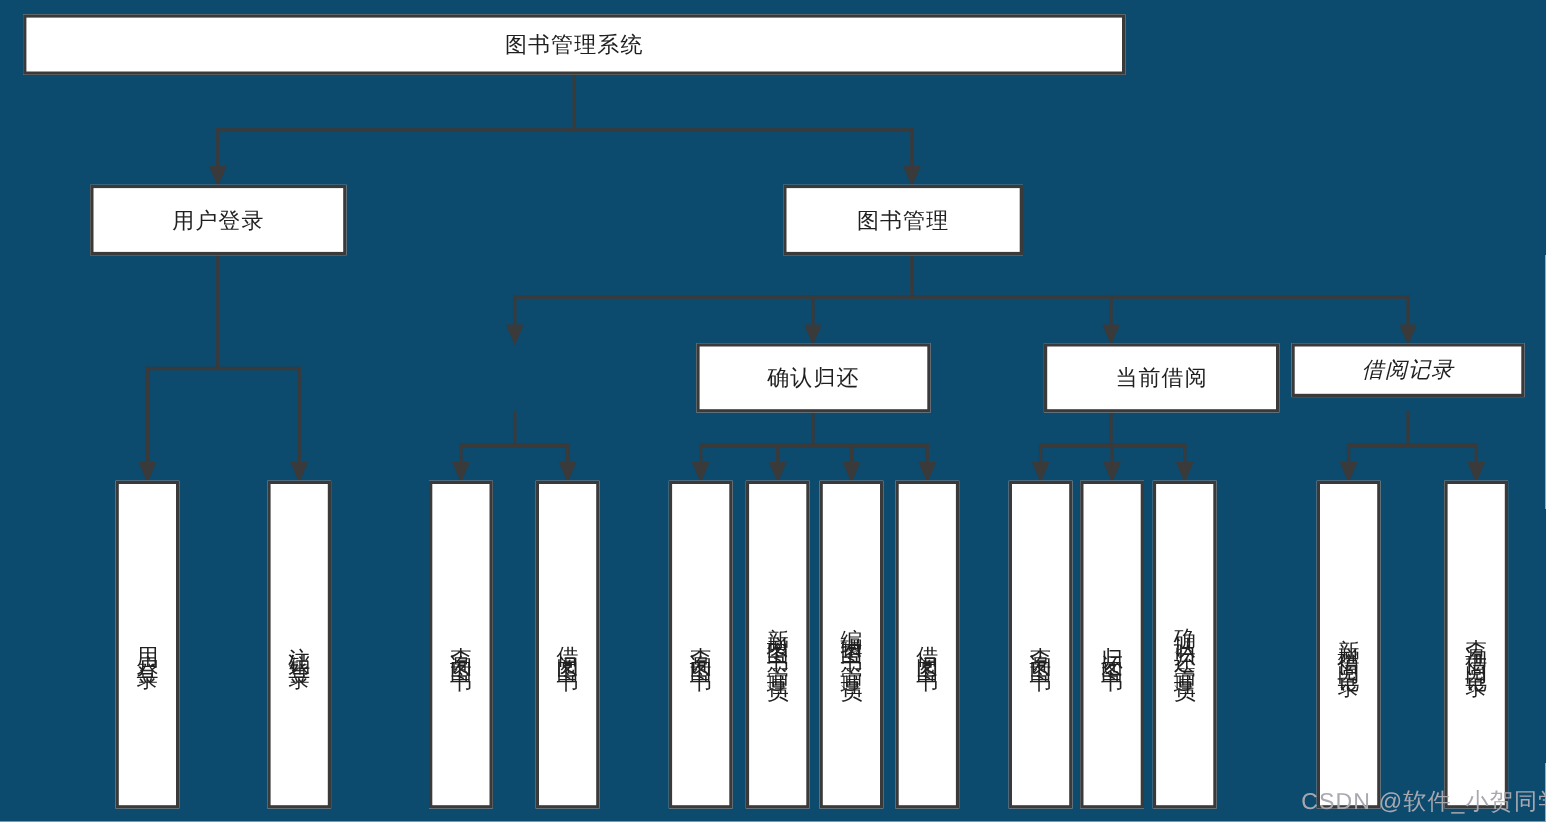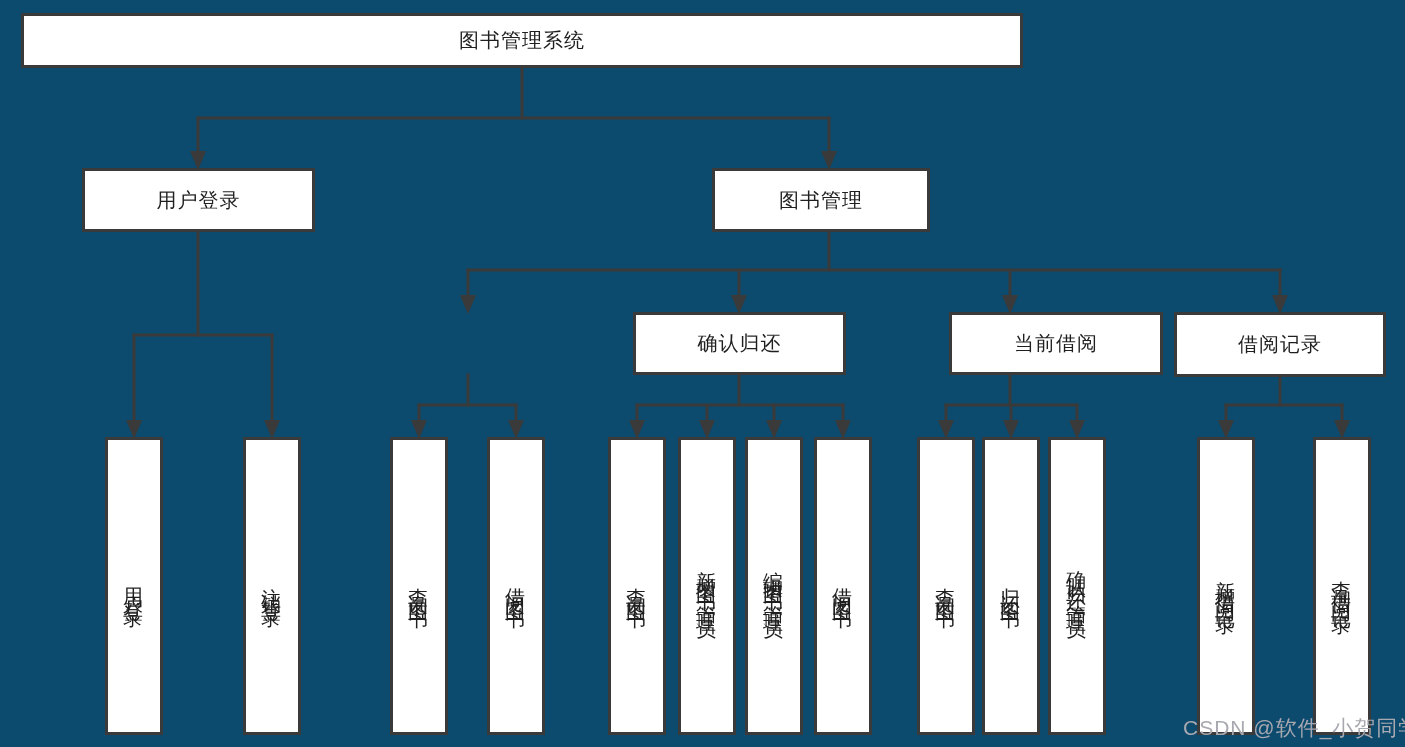--- a/index.html
+++ b/index.html
@@ -155,21 +155,21 @@
   <div class="hbox" style="left:712px; top:168px; width:218px; height:64px;justify-content:center;">
     <span>图书管理</span>
   </div>
 
   <div class="hbox" style="left:633px; top:312px; width:213px; height:63px;">
     <span>确认归还</span>
   </div>
   <div class="hbox" style="left:903px; top:312px; width:214px; height:63px;margin-left:46px;">
     <span>当前借阅</span>
   </div>
-  <div class="hbox" style="left:1174px; top:312px; width:212px; height:65px;">
+  <div class="hbox" style="left:1174px; top:312px; width:212px; height:49px;font-style:italic;">
     <span>借阅记录</span>
   </div>
 
   <div class="vbox" style="left:105px;">
     <span class="vtext">用户登录</span>
   </div>
   <div class="vbox" style="left:243px;">
     <span class="vtext">注销登录</span>
   </div>
 

